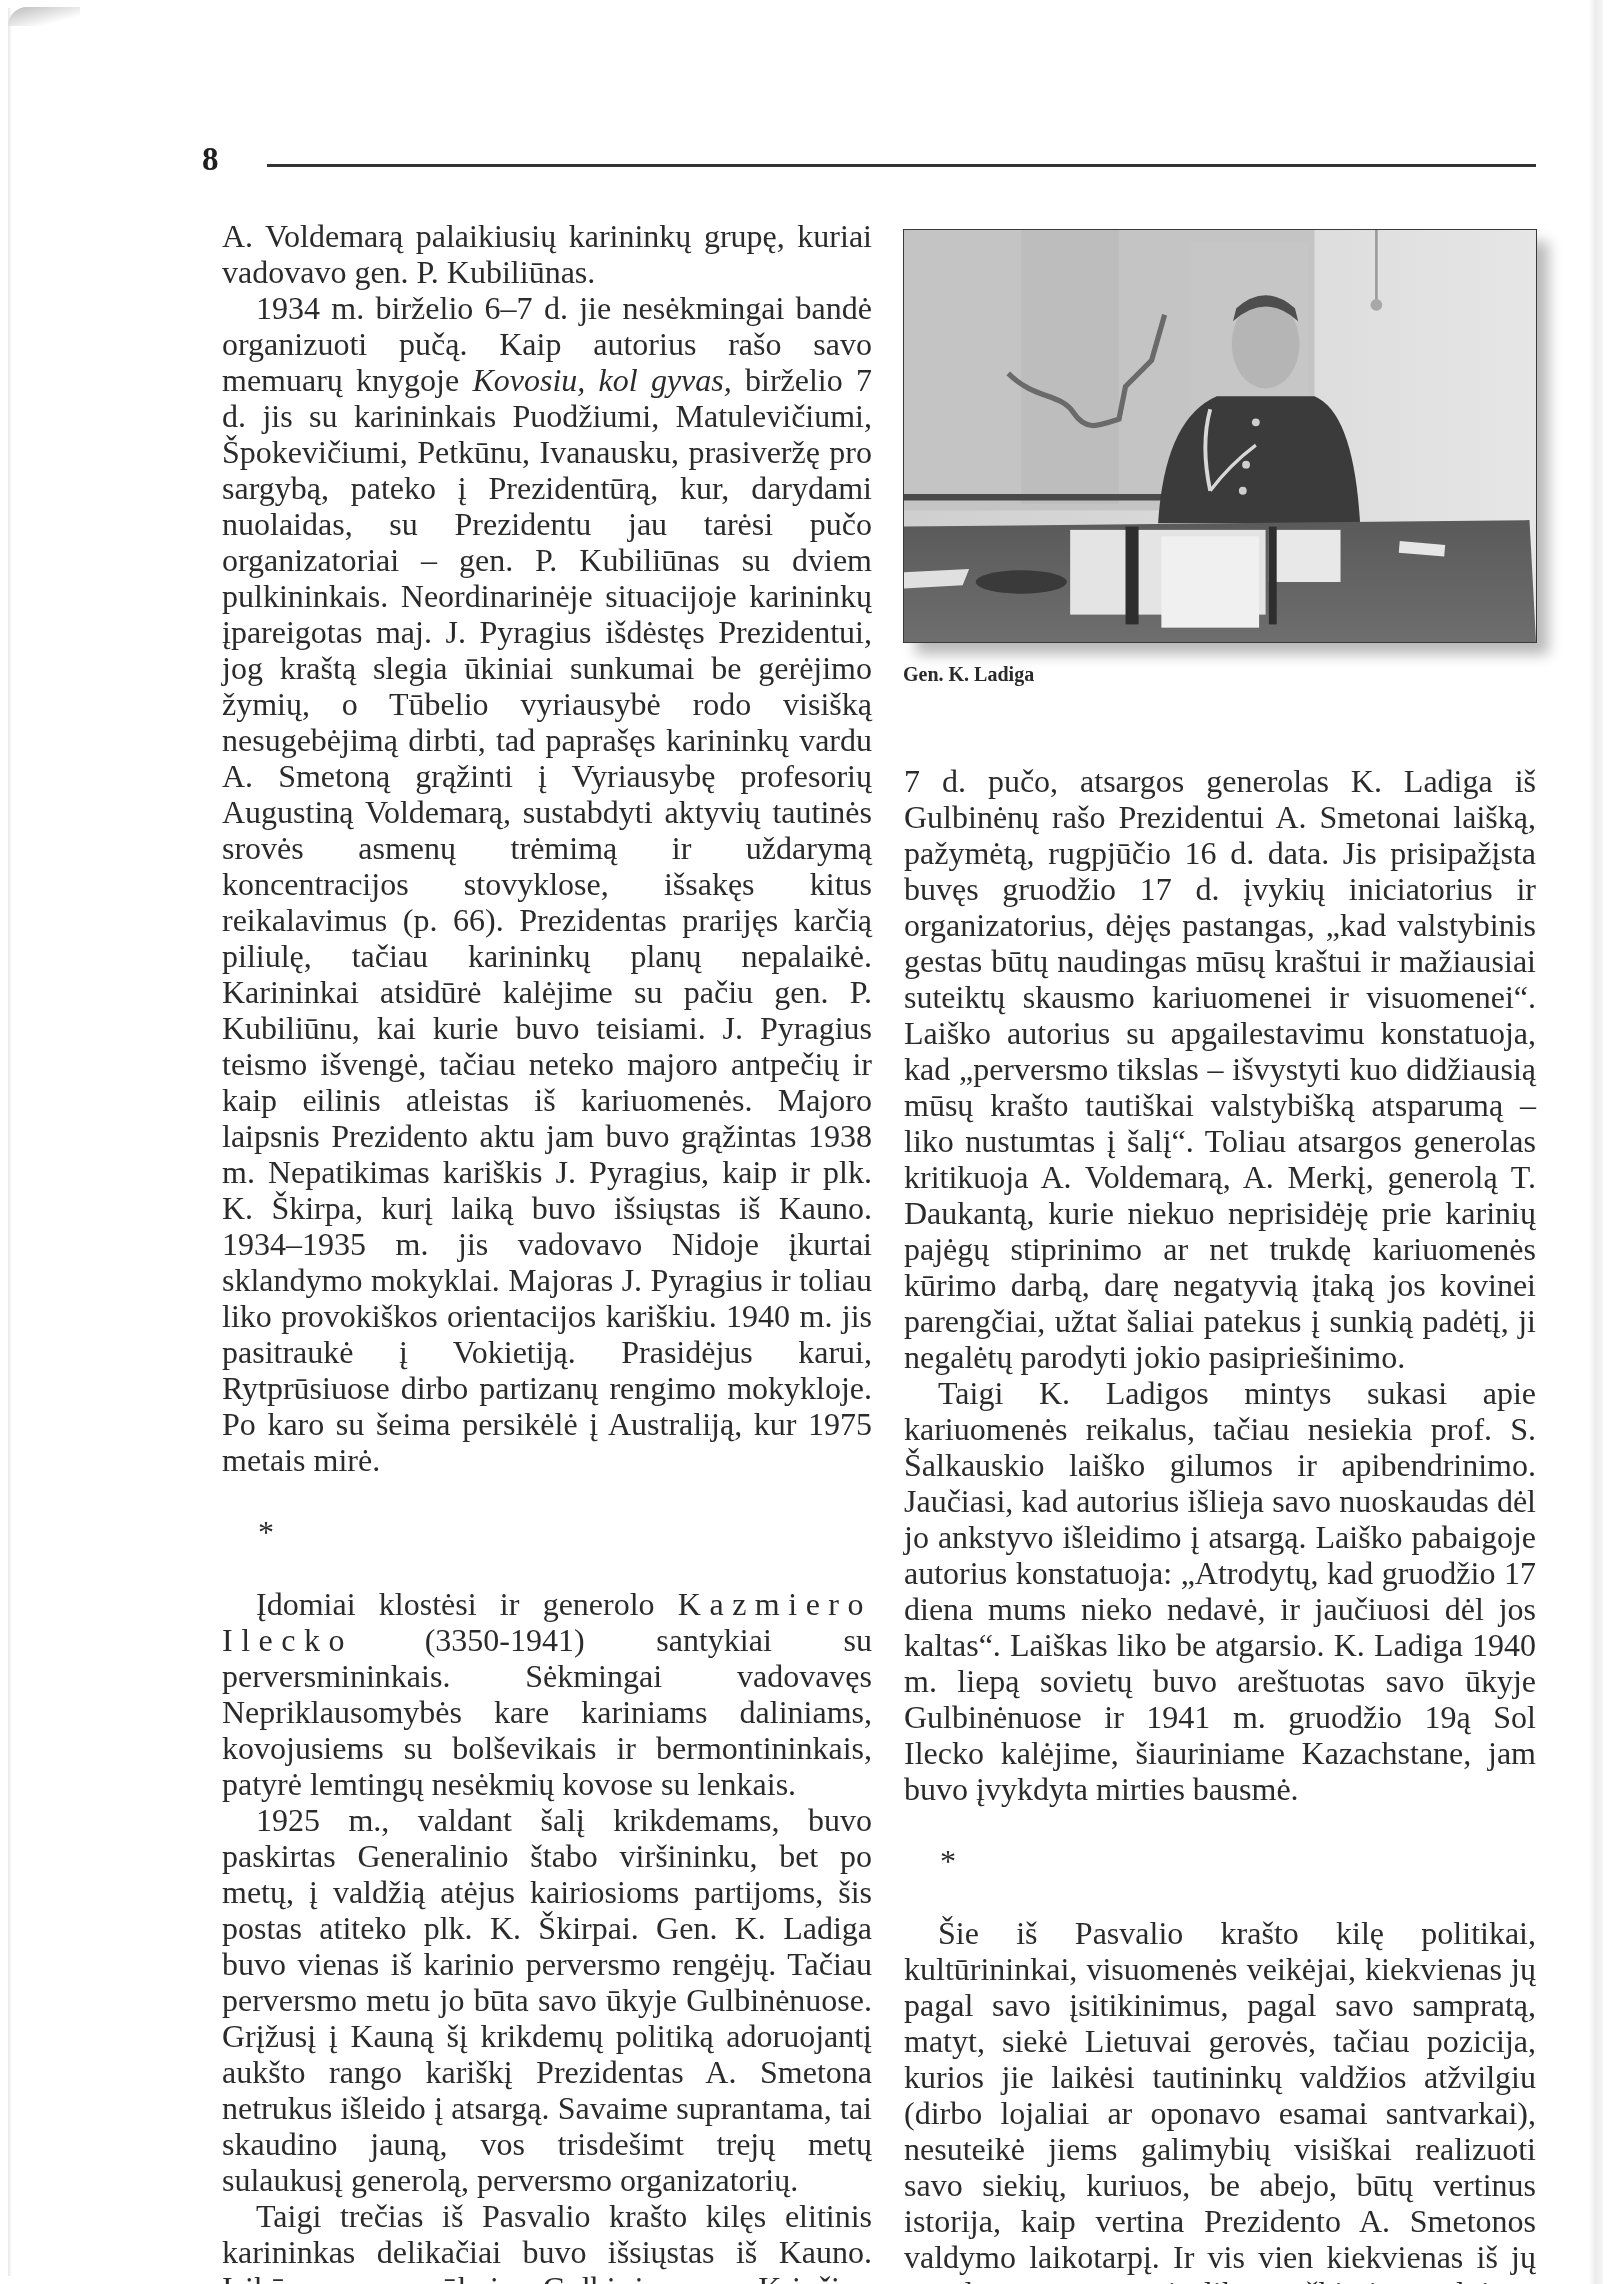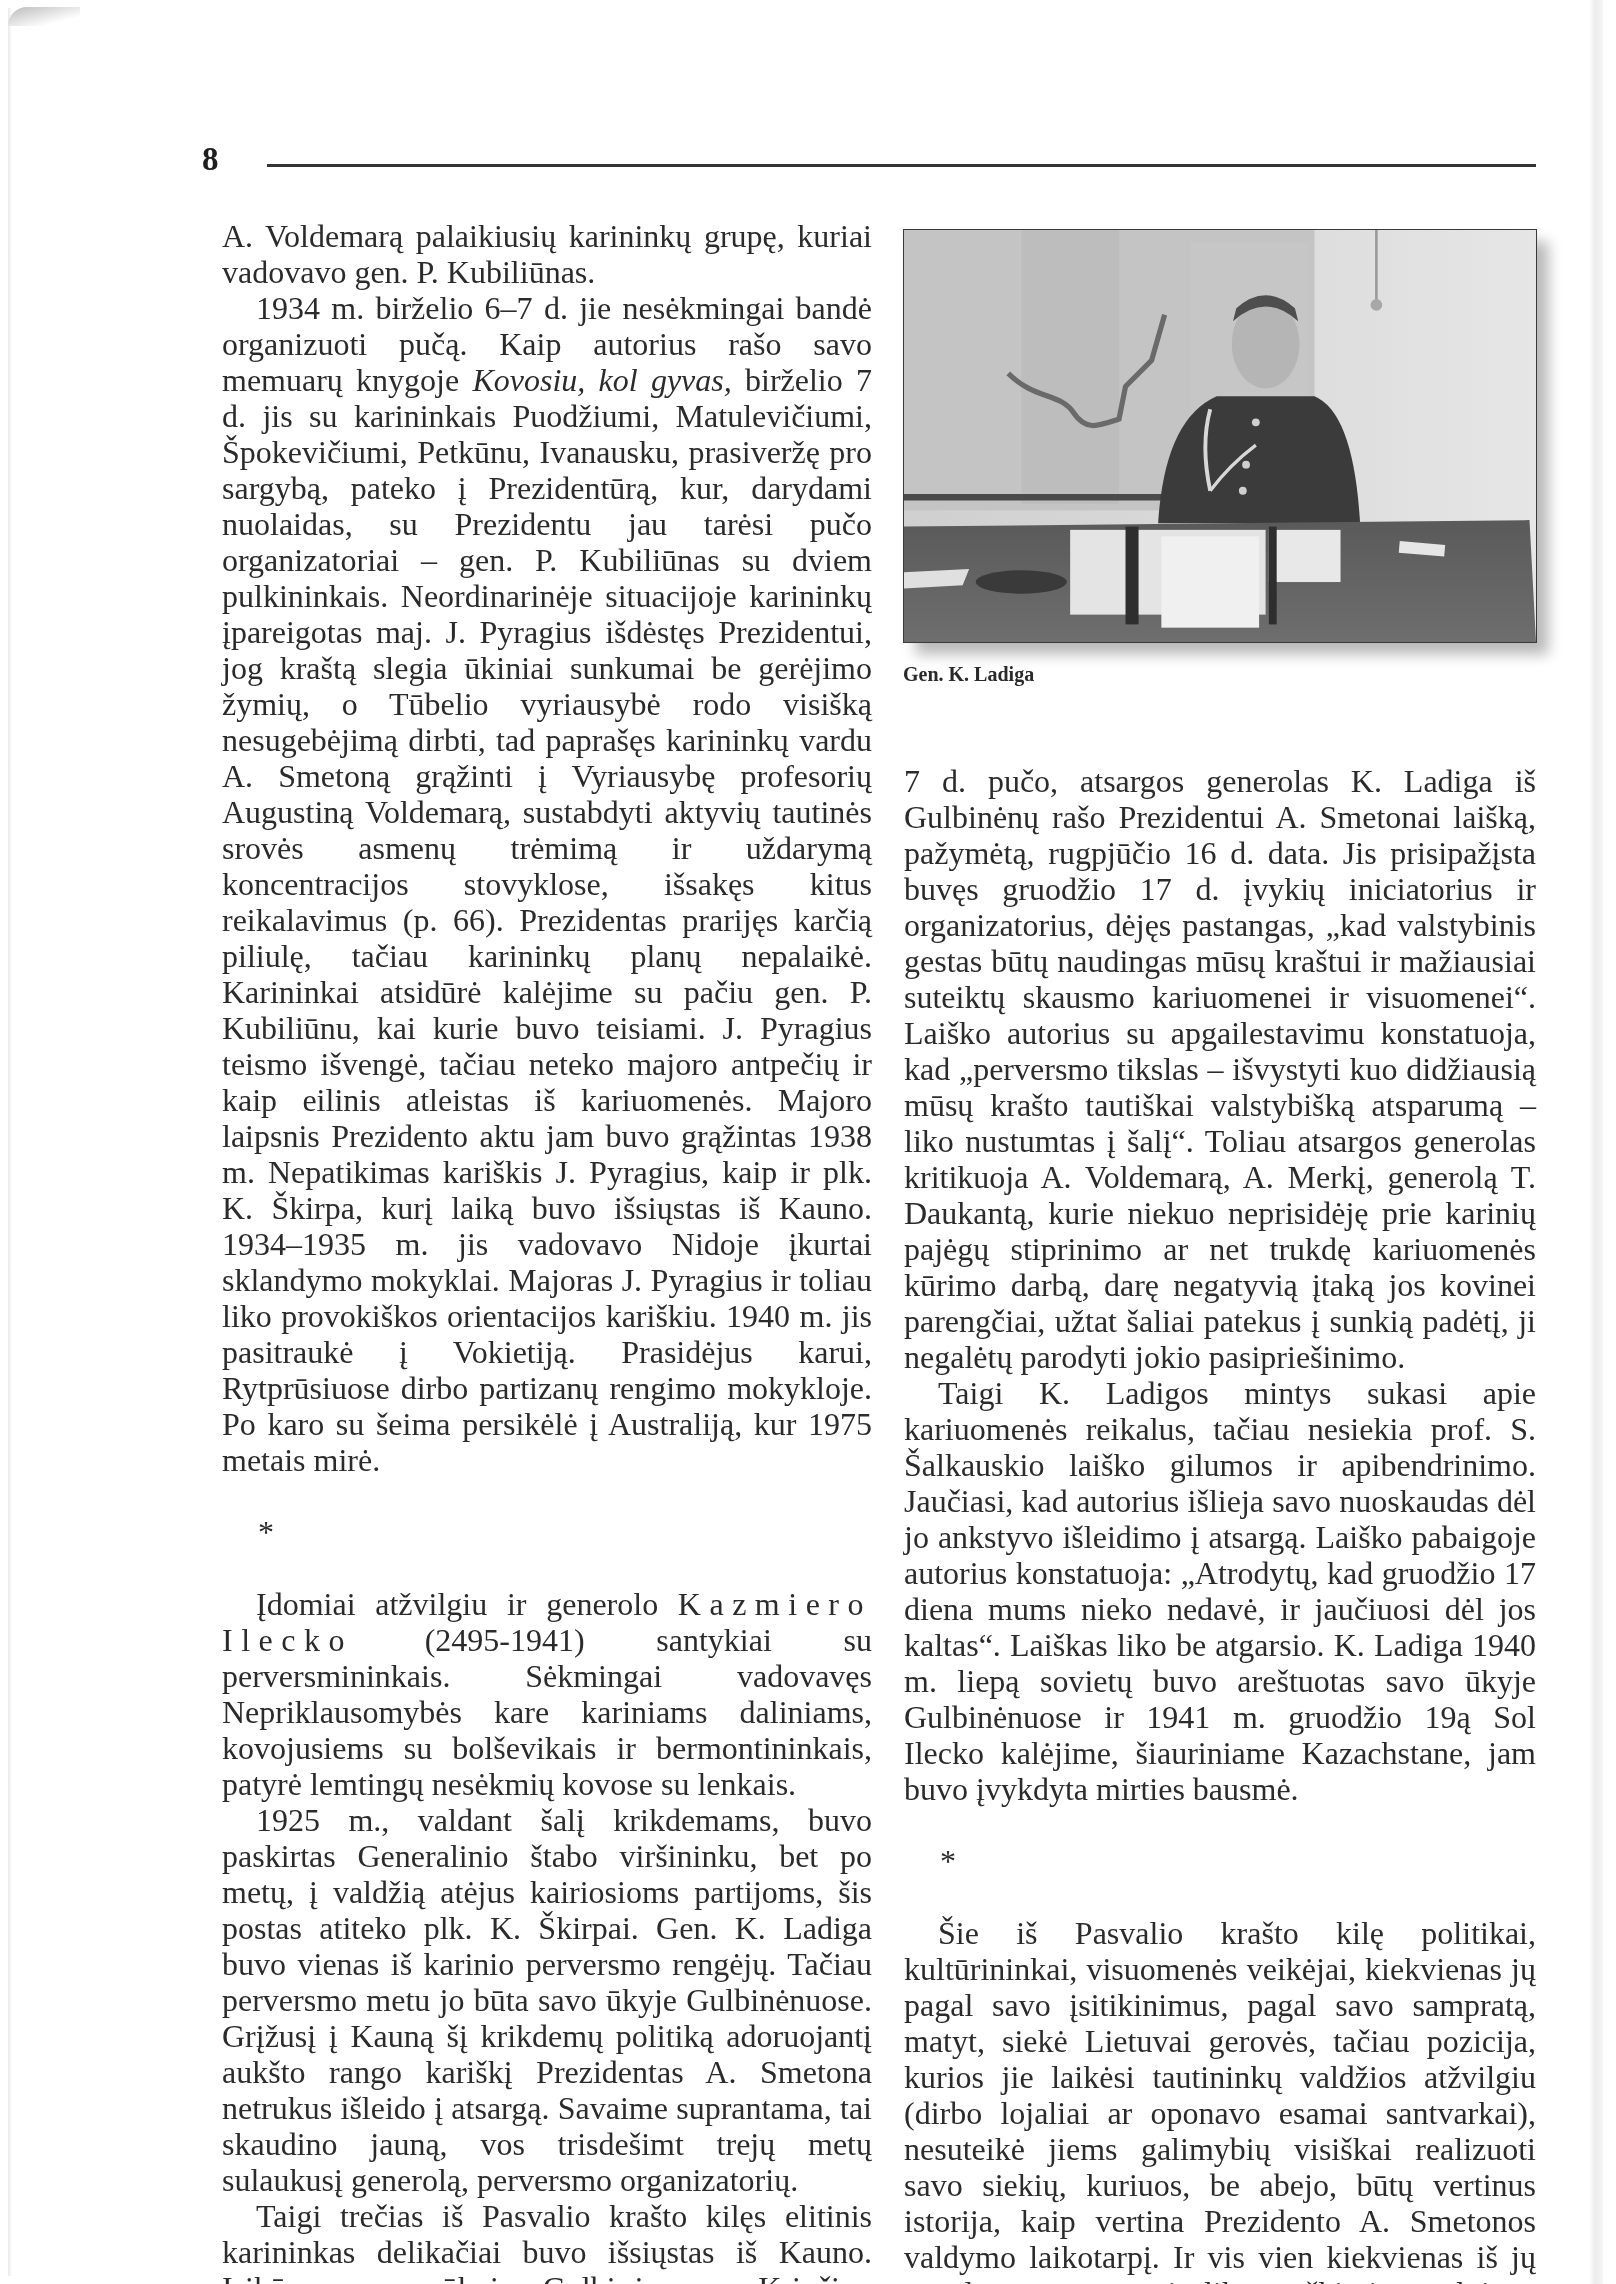--- a/index.html
+++ b/index.html
@@ -64,21 +64,21 @@
 <div class="scan-corner"></div>
 <div class="scan-edge-right"></div>
 
 <div class="page-number">8</div>
 <div class="header-rule"></div>
 
 <div class="col col-left">
   <p>A. Voldemarą palaikiusių karininkų grupę, kuriai vadovavo gen. P. Kubiliūnas.</p>
   <p class="indent"><span>1934 m. birželio 6–7 d. jie nesėkmingai bandė organizuoti pučą. Kaip autorius rašo savo memuarų knygoje </span><span class="italic">Kovosiu, kol gyvas,</span><span> birželio  7 d. jis su karininkais Puodžiumi, Matulevičiumi, Špokevičiumi, Petkūnu, Ivanausku, prasiveržę pro sargybą, pateko į Prezidentūrą, kur, darydami nuolaidas, su Prezidentu jau tarėsi pučo organizatoriai  – gen. P. Kubiliūnas su dviem pulkininkais. Neordinarinėje situacijoje karininkų įpareigotas maj. J. Pyragius išdėstęs Prezidentui, jog kraštą slegia ūkiniai sunkumai be gerėjimo žymių, o Tūbelio vyriausybė rodo visišką nesugebėjimą dirbti, tad paprašęs karininkų vardu A. Smetoną grąžinti į Vyriausybę profesorių Augustiną Voldemarą, sustabdyti aktyvių tautinės srovės asmenų trėmimą ir  uždarymą koncentracijos stovyklose, išsakęs kitus reikalavimus (p. 66).  Prezidentas prarijęs karčią piliulę, tačiau karininkų planų nepalaikė. Karininkai atsidūrė kalėjime su pačiu gen. P. Kubiliūnu, kai kurie buvo teisiami.  J. Pyragius teismo išvengė, tačiau neteko majoro antpečių ir kaip eilinis atleistas iš kariuomenės. Majoro laipsnis Prezidento aktu jam buvo grąžintas 1938 m.  Nepatikimas kariškis J. Pyragius, kaip ir plk. K. Škirpa, kurį laiką buvo išsiųstas iš Kauno. 1934–1935 m. jis vadovavo Nidoje įkurtai sklandymo mokyklai. Majoras J. Pyragius ir toliau liko provokiškos orientacijos kariškiu. 1940 m. jis pasitraukė į Vokietiją. Prasidėjus karui, Rytprūsiuose dirbo partizanų rengimo mokykloje. Po karo su šeima persikėlė į Australiją, kur 1975 metais mirė.</span></p>
   <p class="asterisk">*</p>
-  <p class="indent"><span>Įdomiai atžvilgiu ir generolo </span><span class="spaced">Kazmiero Ilecko</span><span> (2495-1941) santykiai su perversmininkais. Sėkmingai vadovavęs Nepriklausomybės kare kariniams daliniams, kovojusiems su bolševikais ir bermontininkais,  patyrė lemtingų nesėkmių kovose su lenkais.</span></p>
+  <p class="indent"><span>Įdomiai klostėsi ir generolo </span><span class="spaced">Kazmiero Ilecko</span><span> (3350-1941) santykiai su perversmininkais. Sėkmingai vadovavęs Nepriklausomybės kare kariniams daliniams, kovojusiems su bolševikais ir bermontininkais,  patyrė lemtingų nesėkmių kovose su lenkais.</span></p>
   <p class="indent">1925 m., valdant šalį krikdemams, buvo paskirtas Generalinio štabo viršininku, bet po metų, į valdžią atėjus kairiosioms partijoms, šis postas atiteko plk. K. Škirpai. Gen. K. Ladiga buvo vienas iš karinio perversmo rengėjų. Tačiau perversmo metu jo būta savo ūkyje Gulbinėnuose. Grįžusį į Kauną šį krikdemų politiką adoruojantį aukšto rango kariškį Prezidentas A. Smetona netrukus išleido į atsargą. Savaime suprantama, tai skaudino jauną, vos trisdešimt trejų metų sulaukusį generolą, perversmo organizatorių.</p>
   <p class="indent">Taigi trečias iš Pasvalio krašto kilęs elitinis karininkas delikačiai buvo išsiųstas iš Kauno. Įsikūręs savo ūkyje Gulbinėnuose, Krinčino valsčiuje, jis akylai stebi tautininkų politinius viražus, ypač įdėmiai observuoja padėtį kariuomenėje. Ir štai po nesėkmingai rengto 1926 m. birželio 6-</p>
 </div>
 
 <div class="photo-frame">
   <svg viewBox="0 0 970 632" preserveAspectRatio="none">
     <defs>
       <filter id="grain">
           <feTurbulence type="fractalNoise" baseFrequency="0.9" numOctaves="2" result="n"></feTurbulence>
           <feColorMatrix type="saturate" values="0"></feColorMatrix>

